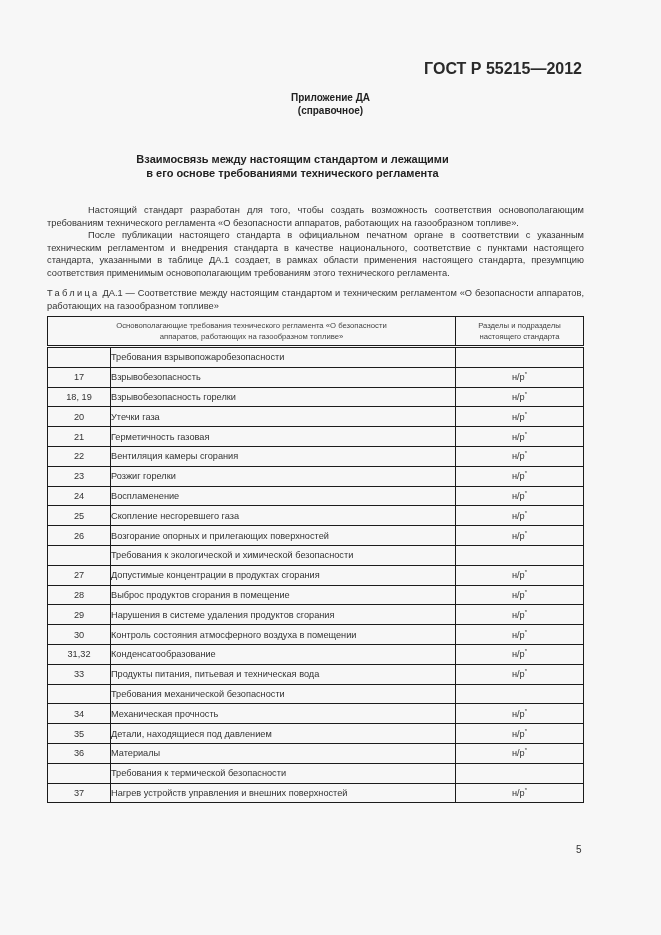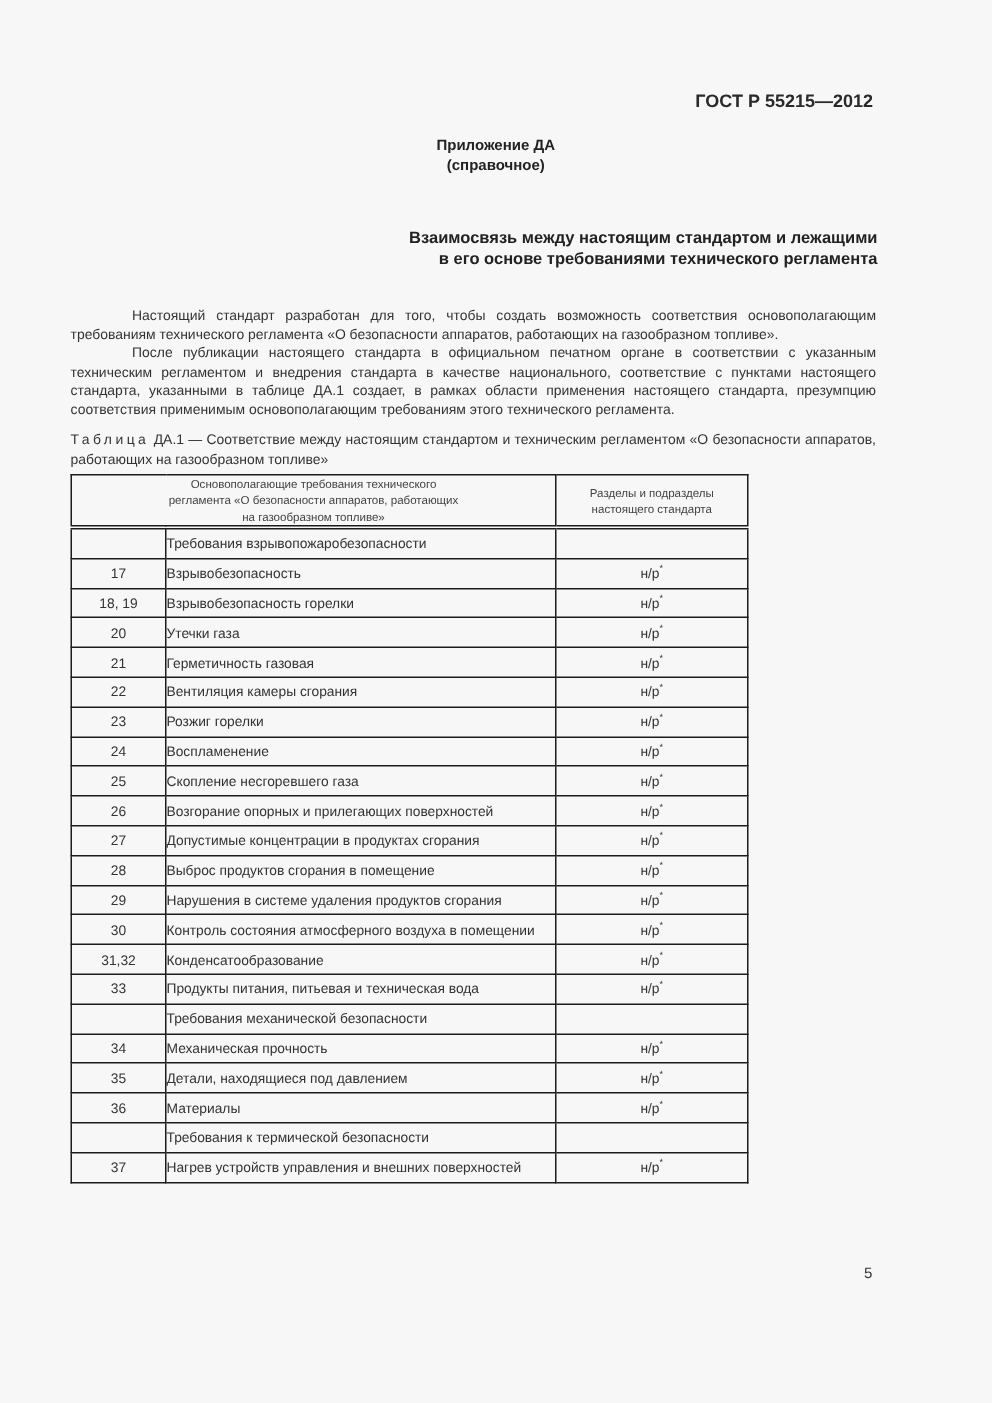--- a/index.html
+++ b/index.html
@@ -6,42 +6,42 @@
   body {
     width: 661px; height: 935px;
     background: #f7f7f7;
     font-family: "Liberation Sans", sans-serif;
     color: #222;
     position: relative;
     overflow: hidden;
   }
   .doc-code {
     position: absolute; top: 60px; right: 79px;
-    font-size: 12px; font-weight: bold; color: #2a2a2a;
+    font-size: 16px; font-weight: bold; color: #2a2a2a;
   }
   .appendix {
     position: absolute; top: 91px; left: 0; width: 661px;
     text-align: center; font-size: 10px; font-weight: bold; line-height: 13px;
   }
   .title {
     position: absolute; top: 153px; left: 0; width: 585px;
-    text-align: right; font-size: 11px; font-weight: bold; line-height: 13.5px;
+    text-align: center; font-size: 11px; font-weight: bold; line-height: 13.5px;
   }
   .body-text {
     position: absolute; top: 204px; left: 47px; width: 537px;
     font-size: 9.3px; line-height: 12.6px; color: #333;
   }
   .body-text p { margin: 0; text-indent: 41px; text-align: justify; }
   .caption {
     position: absolute; top: 287px; left: 47px; width: 537px;
     font-size: 9.3px; line-height: 12.6px; color: #333; text-align: justify;
   }
   .caption .spaced { letter-spacing: 2.3px; }
   table.main {
-    position: absolute; top: 316px; left: 47px; width: 452px;
+    position: absolute; top: 316px; left: 47px; width: 537px;
     border-collapse: collapse;
     font-size: 9.2px; color: #333;
   }
   table.main td, table.main th {
     border: 1px solid #1c1c1c;
     padding: 0;
     height: 18.8px;
   }
   table.main th {
     font-weight: normal; font-size: 7.7px; line-height: 11px; color: #444;
@@ -130,20 +130,25 @@
         <td class="num">25</td>
         <td class="req">Скопление несгоревшего газа</td>
         <td class="sec"><span>н/р</span><span class="sup">*</span></td>
       </tr>
       <tr>
         <td class="num">26</td>
         <td class="req">Возгорание опорных и прилегающих поверхностей</td>
         <td class="sec"><span>н/р</span><span class="sup">*</span></td>
       </tr>
       <tr>
+        <td class="num"></td>
+        <td class="req">Требования к экологической и химической безопасности</td>
+        <td class="sec"><span></span><span class="sup"></span></td>
+      </tr>
+      <tr>
         <td class="num">27</td>
         <td class="req">Допустимые концентрации в продуктах сгорания</td>
         <td class="sec"><span>н/р</span><span class="sup">*</span></td>
       </tr>
       <tr>
         <td class="num">28</td>
         <td class="req">Выброс продуктов сгорания в помещение</td>
         <td class="sec"><span>н/р</span><span class="sup">*</span></td>
       </tr>
       <tr>

